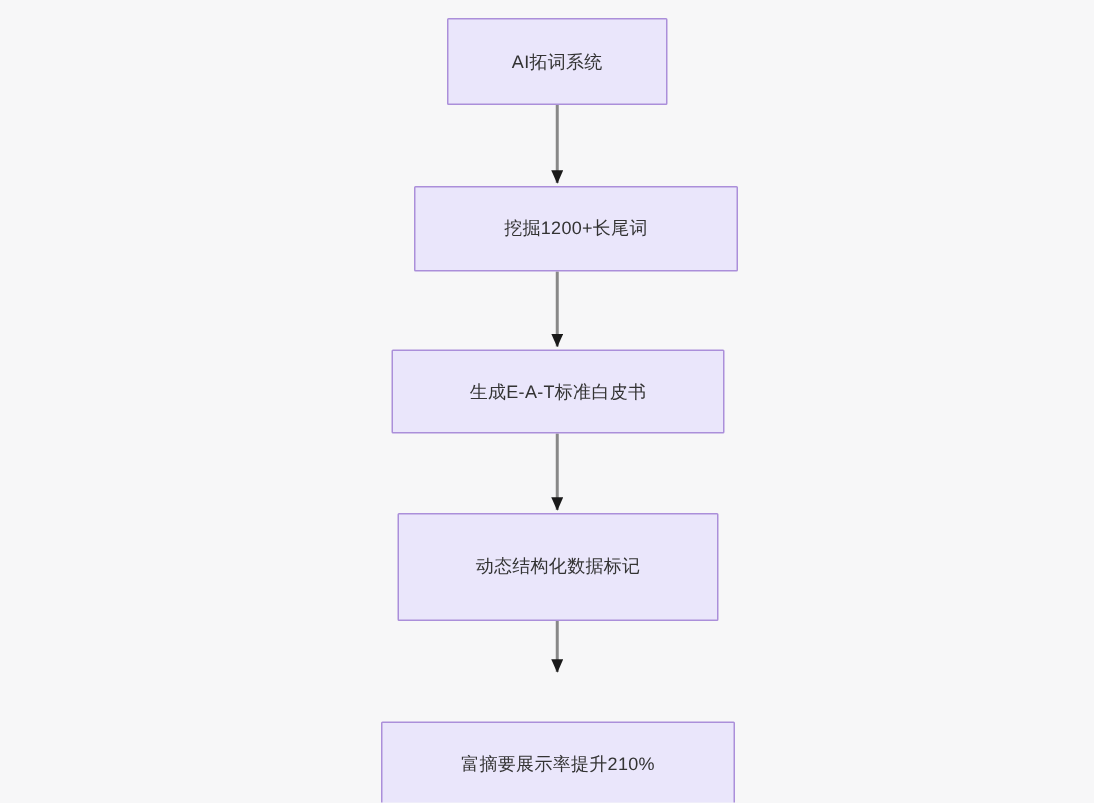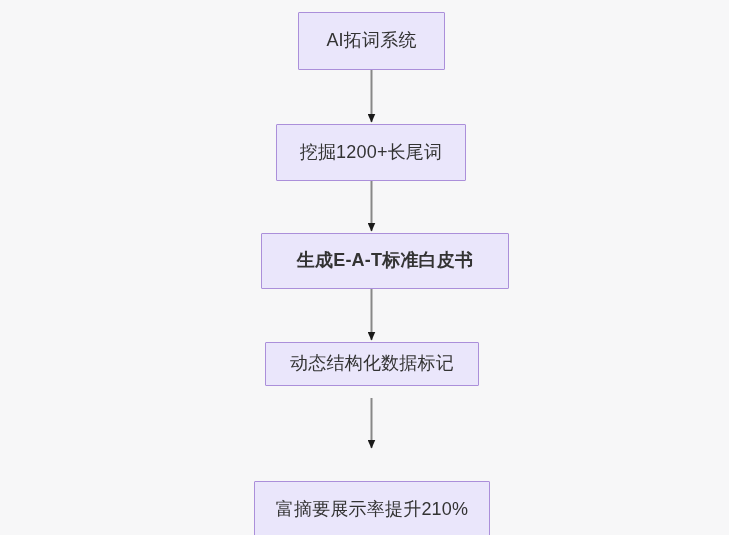--- a/index.html
+++ b/index.html
@@ -37,32 +37,32 @@
     border: 1.4px solid #ab8fda;
     border-radius: 1px;
     display: flex;
     align-items: center;
     justify-content: center;
     z-index: 2;
   }
 
   .flow-node-label {
     color: #333333;
-    font-size: 18px;
+    font-size: 12px;
     line-height: 1.2;
     letter-spacing: 0.2px;
     white-space: nowrap;
     text-align: center;
   }
 
   
   #node-0 { left: 298px; top: 12px;  width: 147px; height: 58px; }
-  #node-1 { left: 276px; top: 124px; width: 190px; height: 57px; }
-  #node-2 { left: 261px; top: 233px; width: 248px; height: 56px; font-weight: bold; }
-  #node-3 { left: 265px; top: 342px; width: 214px; height: 44px; }
+  #node-1 { left: 276px; top: 124px; width: 216px; height: 57px; }
+  #node-2 { left: 261px; top: 233px; width: 222px; height: 56px; }
+  #node-3 { left: 265px; top: 342px; width: 214px; height: 72px; font-family: Liberation Mono, monospace; }
   #node-4 { left: 254px; top: 450px; width: 236px; height: 57px; margin-top: 31px; }
 </style>
 </head>
 <body>
 
 <div id="flow-canvas">
 
   <svg id="connector-layer" width="729" height="535" viewBox="0 0 729 535" xmlns="http://www.w3.org/2000/svg">
     <defs>
       <marker id="arrowhead" markerWidth="9" markerHeight="8" refX="8.5" refY="4" orient="auto" markerUnits="userSpaceOnUse">

